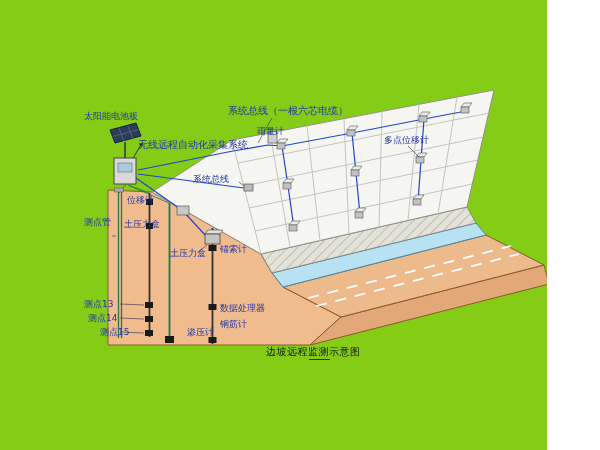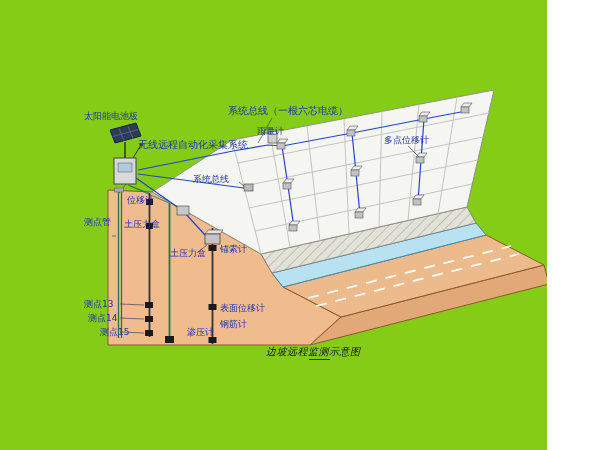--- a/index.html
+++ b/index.html
@@ -1,21 +1,21 @@
 <!DOCTYPE html>
 <html><head>
 <meta charset="utf-8">
 <style>
   html,body{margin:0;padding:0;background:#fff;}
   .stage{position:relative;width:547px;height:450px;background:#84cc16;overflow:hidden;
          font-family:"DejaVu Sans",sans-serif;}
   .stage svg{position:absolute;left:0;top:0;}
   .lbl{position:absolute;font-size:9px;color:#2233AA;white-space:nowrap;line-height:1;}
   .lbl.small{font-size:10px;}
-  .caption{position:absolute;font-size:10px;color:#111;white-space:nowrap;line-height:1;letter-spacing:0.5px;font-style:italic;}
+  .caption{position:absolute;font-size:10px;color:#111;white-space:nowrap;line-height:1;letter-spacing:0.5px;}
   .caption-underline{position:absolute;height:1px;background:#333;}
 </style>
 </head>
 <body>
 
 <div class="stage">
 
 <svg width="600" height="450" viewBox="0 0 600 450">
   <defs>
     <pattern id="hatch" width="7" height="7" patternUnits="userSpaceOnUse" patternTransform="rotate(45)">
@@ -153,20 +153,20 @@
 <div class="lbl small" style="left:138px;top:140px">无线远程自动化采集系统</div>
 <div class="lbl" style="left:193px;top:175px">系统总线</div>
 <div class="lbl" style="left:127px;top:196px">位移计</div>
 <div class="lbl" style="left:124px;top:220px">土压力盒</div>
 <div class="lbl" style="left:84px;top:218px">测点管</div>
 <div class="lbl" style="left:170px;top:249px">土压力盒</div>
 <div class="lbl" style="left:220px;top:245px">锚索计</div>
 <div class="lbl" style="left:84px;top:300px">测点13</div>
 <div class="lbl" style="left:88px;top:314px">测点14</div>
 <div class="lbl" style="left:100px;top:328px">测点15</div>
-<div class="lbl" style="left:220px;top:304px">表面位移计</div>
+<div class="lbl" style="left:220px;top:304px">数据处理器</div>
 <div class="lbl" style="left:187px;top:328px">渗压计</div>
 <div class="lbl" style="left:220px;top:320px">钢筋计</div>
 
 <div class="caption" style="left:266px;top:347px">边坡远程监测示意图</div>
 <div class="caption-underline" style="left:309px;top:359px;width:21px"></div>
 
 </div>
 
 </body></html>

